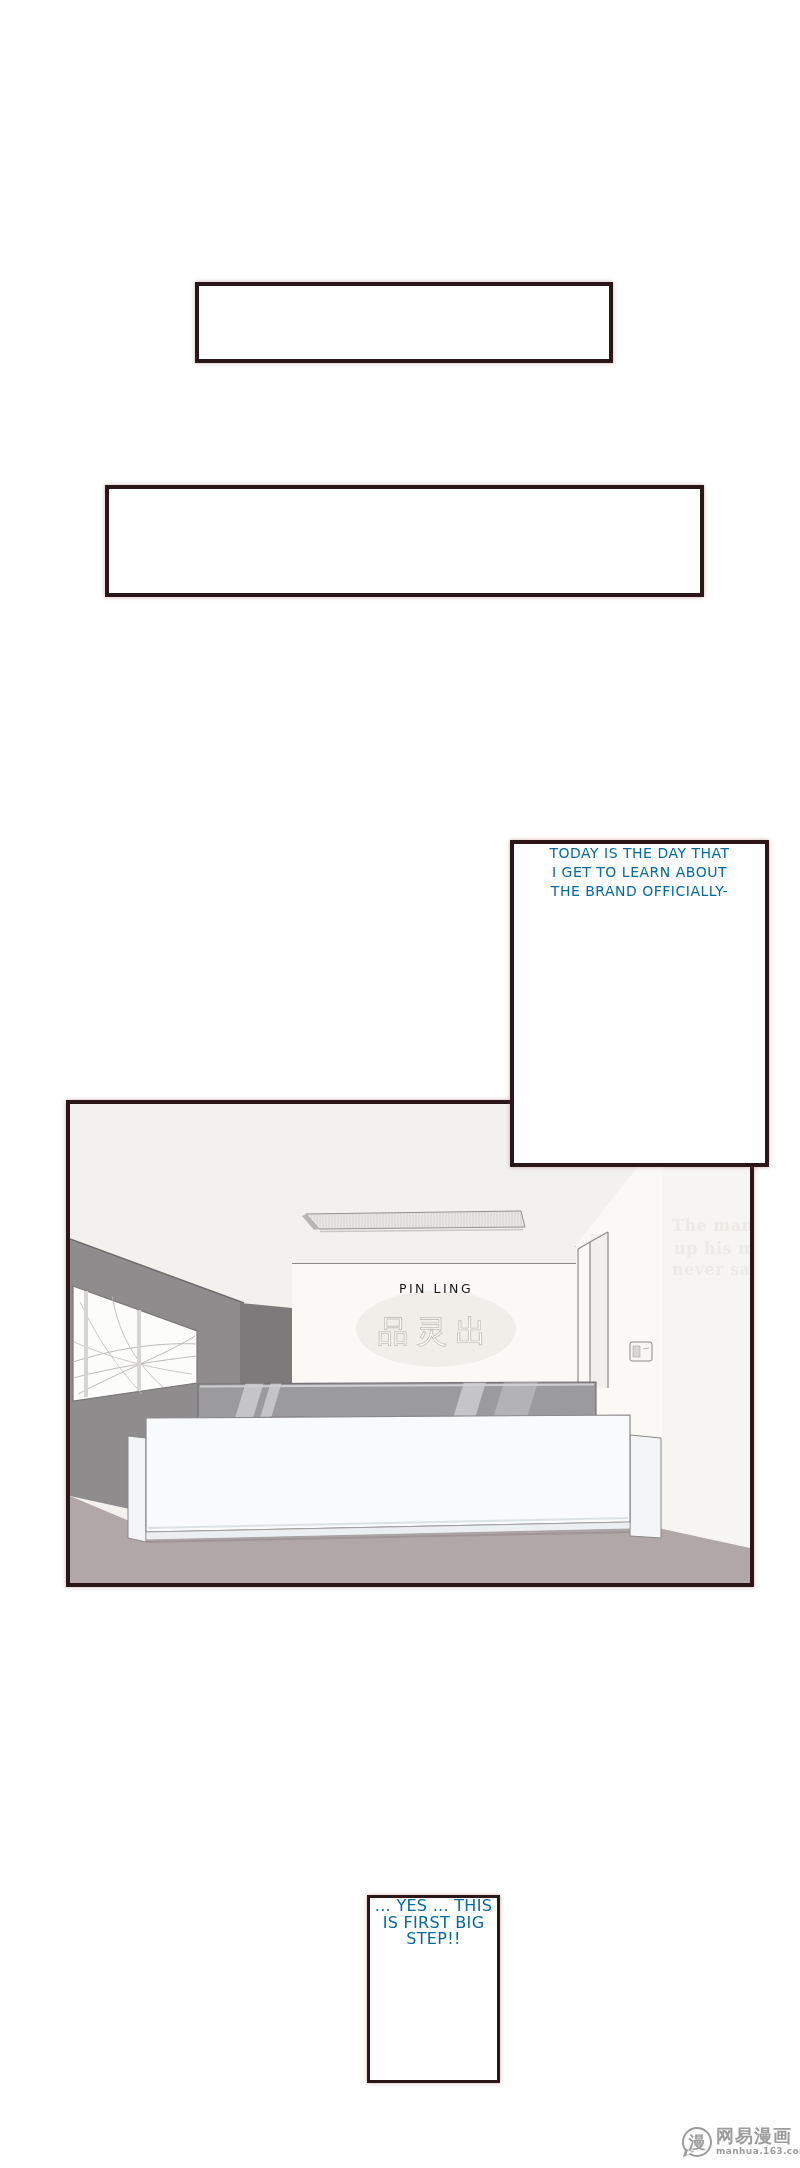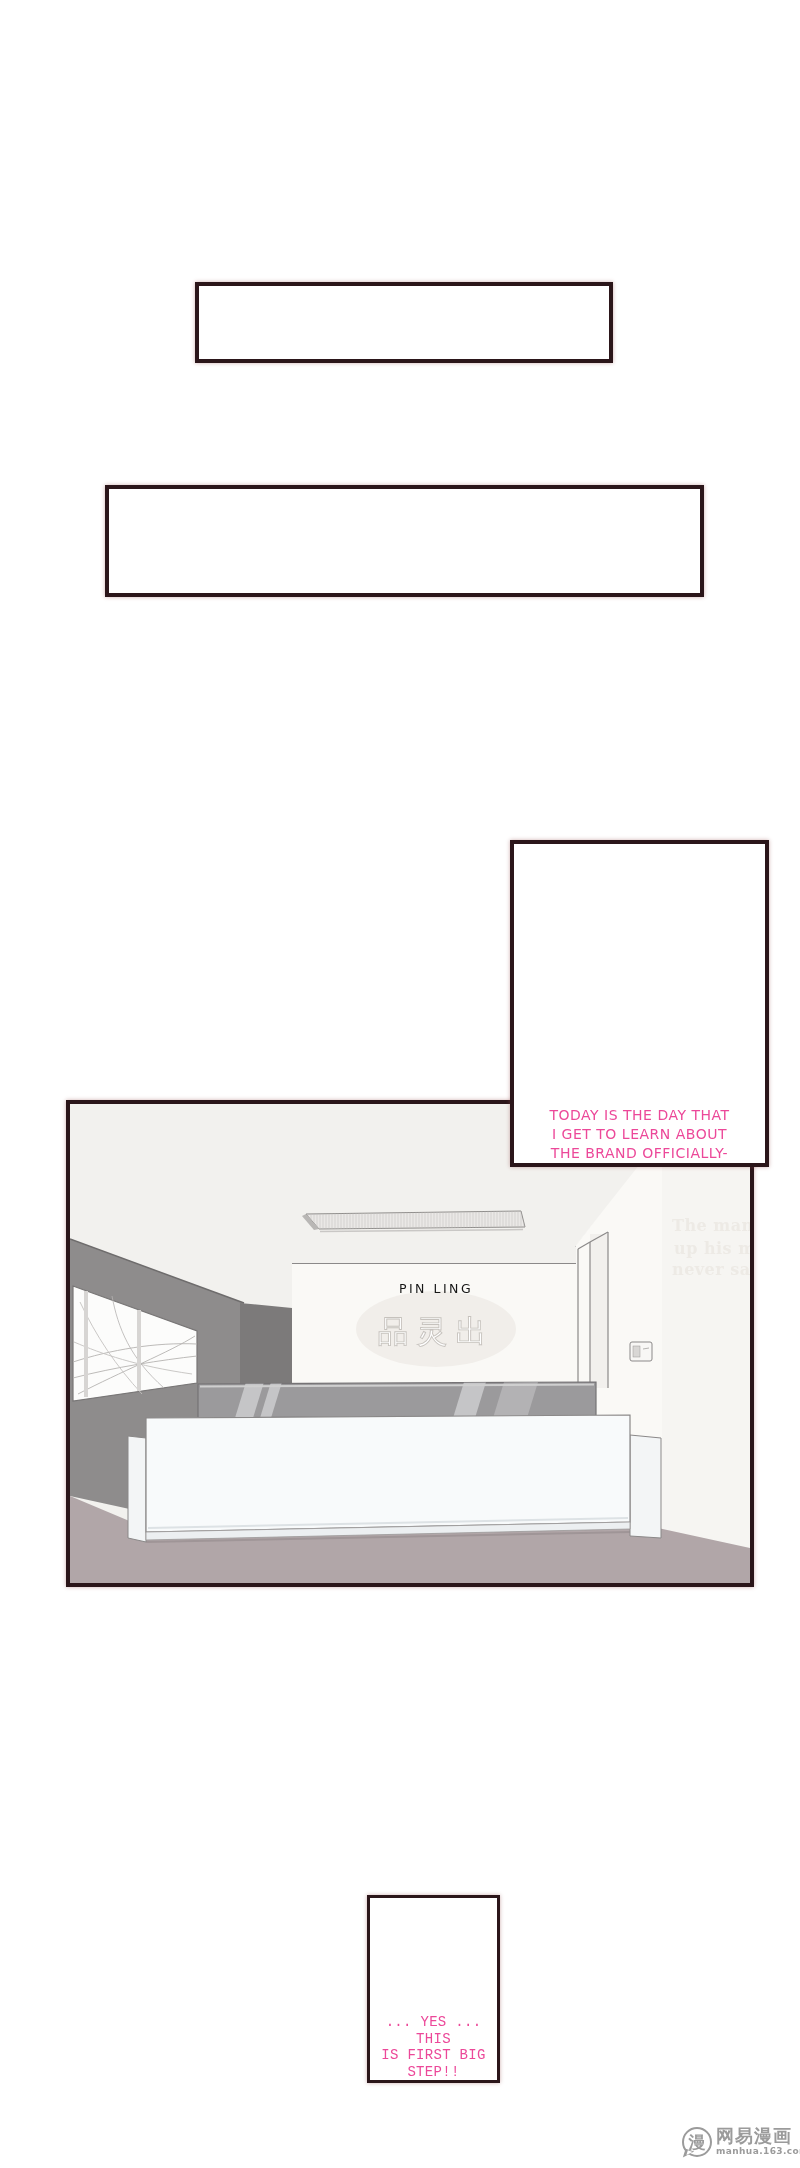--- a/index.html
+++ b/index.html
@@ -1,28 +1,28 @@
 <!DOCTYPE html>
 <html><head>
 <meta charset="utf-8">
 <style>
   html,body{margin:0;padding:0;background:#ffffff;}
   .page{position:relative;width:800px;height:2168px;background:#ffffff;overflow:hidden;
         font-family:"DejaVu Sans",sans-serif;}
   .cbox{position:absolute;background:#ffffff;border:4px solid #2b161a;box-sizing:border-box;
         box-shadow:0 0 4px rgba(150,80,80,.45);}
-  .speech{display:flex;align-items:flex-end;justify-content:center;text-align:center;
-          color:#ec4899;white-space:pre-line;letter-spacing:.5px;}
+  .speech{display:flex;align-items:flex-start;justify-content:center;text-align:center;
+          color:#0369a1;white-space:pre-line;letter-spacing:.5px;}
   #box-today{left:510px;top:840px;width:259px;height:327px;font-size:14px;line-height:19px;z-index:6;}
   #box-empty-1{left:195px;top:282px;width:418px;height:81px;}
   #box-empty-2{left:105px;top:485px;width:599px;height:112px;}
   #box-first-step{left:136px;top:1705px;width:182px;height:238px;border-width:3px;
                   font-size:13px;line-height:17.5px;}
   #box-big-step{left:367px;top:1895px;width:133px;height:188px;border-width:3px;
-                font-size:14px;line-height:16.5px;letter-spacing:.3px;font-family:Liberation Mono, monospace;}
+                font-size:16px;line-height:16.5px;letter-spacing:.3px;}
   #panel{position:absolute;left:66px;top:1100px;width:688px;height:487px;box-sizing:border-box;
          border:4px solid #2b161a;background:#f2f1ee;box-shadow:0 0 4px rgba(150,80,80,.45);z-index:2;}
   #panel svg{display:block;}
   
   .brand{position:absolute;left:682px;top:2127px;display:flex;align-items:flex-start;color:#9b9b9b;}
   .brand-logo{position:relative;width:26px;height:26px;border:2.5px solid #9b9b9b;border-radius:50%;
               display:flex;align-items:center;justify-content:center;font-size:17px;font-weight:bold;
               color:#9b9b9b;background:#ffffff;}
   .brand-tail{position:absolute;left:0px;bottom:-4px;width:0;height:0;border-style:solid;
               border-width:9px 9px 0 0;border-color:#9b9b9b transparent transparent transparent;

